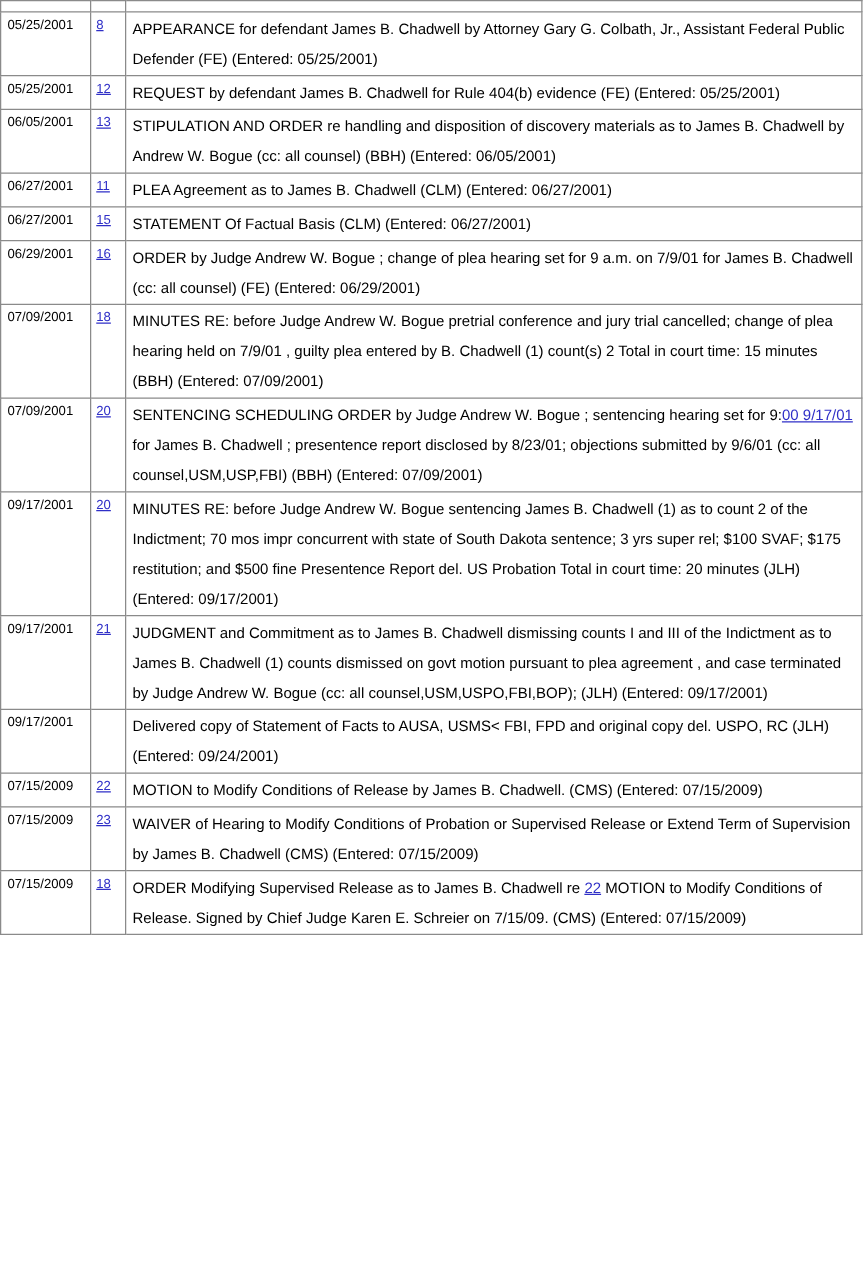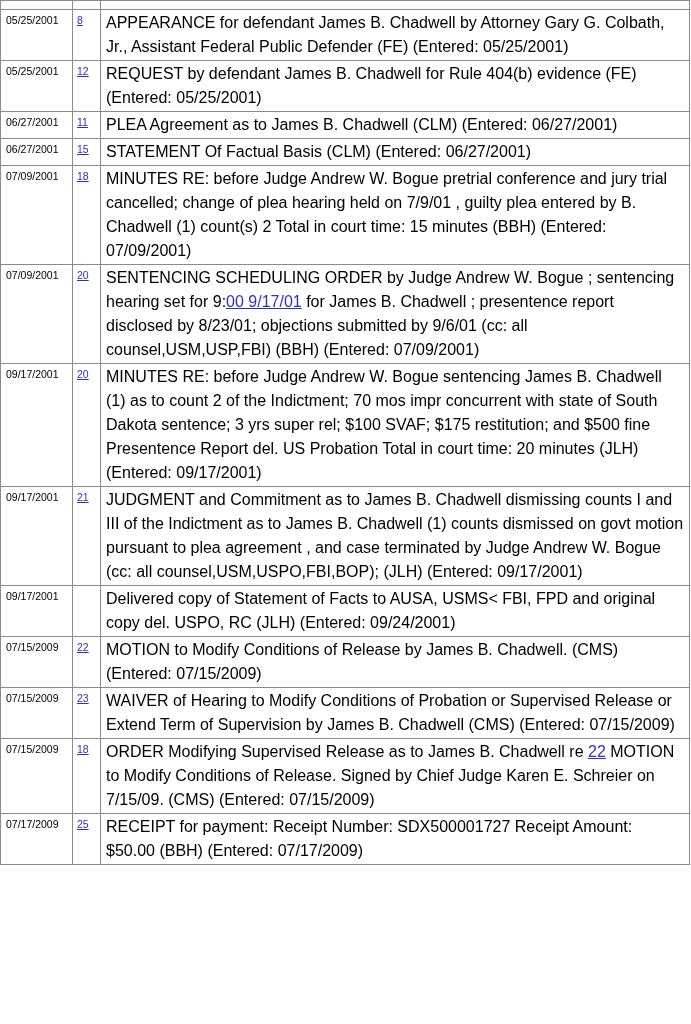--- a/index.html
+++ b/index.html
@@ -5,21 +5,21 @@
   :root { --link:#2f2fc7; --border:#8a8a8a; --ink:#000000; --paper:#ffffff; }
   html,body { margin:0; padding:0; background:var(--paper); }
   .viewport {
     position:relative; width:691px; height:1024px; overflow:hidden;
     background:var(--paper); font-family:Liberation Sans, sans-serif; color:var(--ink);
   }
   table.docket { border-collapse:collapse; table-layout:fixed; width:690px; }
   table.docket td { border:1px solid var(--border); vertical-align:top; overflow:hidden; }
   td.c-date  { width:71px; font-size:10.5px; padding:4px 2px 2px 5px; white-space:nowrap; }
   td.c-num   { width:27px; font-size:10.5px; padding:4px 2px 2px 4px; }
-  td.c-desc  { font-size:16px; line-height:24px; padding:1px 5px 1px 5px; }
+  td.c-desc  { font-size:12px; line-height:24px; padding:1px 5px 1px 5px; }
   tr.partial-row td { height:8px; padding:0; }
   a.doclink { color:var(--link); text-decoration:underline; cursor:pointer; }
 </style>
 </head>
 <body>
 
 <div class="viewport">
   <table class="docket">
     <tbody>
       <tr class="partial-row">
@@ -31,28 +31,38 @@
           <td class="c-date">05/25/2001</td>
           <td class="c-num"><a href="#" class="doclink">8</a></td>
           <td class="c-desc"><span>APPEARANCE for defendant James B. Chadwell by Attorney Gary G. Colbath, Jr., Assistant Federal Public Defender (FE) (Entered: 05/25/2001)</span></td>
         </tr>
         <tr>
           <td class="c-date">05/25/2001</td>
           <td class="c-num"><a href="#" class="doclink">12</a></td>
           <td class="c-desc"><span>REQUEST by defendant James B. Chadwell for Rule 404(b) evidence (FE) (Entered: 05/25/2001)</span></td>
         </tr>
         <tr>
+          <td class="c-date">06/05/2001</td>
+          <td class="c-num"><a href="#" class="doclink">13</a></td>
+          <td class="c-desc"><span>STIPULATION AND ORDER re handling and disposition of discovery materials as to James B. Chadwell by Andrew W. Bogue (cc: all counsel) (BBH) (Entered: 06/05/2001)</span></td>
+        </tr>
+        <tr>
           <td class="c-date">06/27/2001</td>
           <td class="c-num"><a href="#" class="doclink">11</a></td>
           <td class="c-desc"><span>PLEA Agreement as to James B. Chadwell (CLM) (Entered: 06/27/2001)</span></td>
         </tr>
         <tr>
           <td class="c-date">06/27/2001</td>
           <td class="c-num"><a href="#" class="doclink">15</a></td>
           <td class="c-desc"><span>STATEMENT Of Factual Basis (CLM) (Entered: 06/27/2001)</span></td>
+        </tr>
+        <tr>
+          <td class="c-date">06/29/2001</td>
+          <td class="c-num"><a href="#" class="doclink">16</a></td>
+          <td class="c-desc"><span>ORDER by Judge Andrew W. Bogue ; change of plea hearing set for 9 a.m. on 7/9/01 for James B. Chadwell (cc: all counsel) (FE) (Entered: 06/29/2001)</span></td>
         </tr>
         <tr>
           <td class="c-date">07/09/2001</td>
           <td class="c-num"><a href="#" class="doclink">18</a></td>
           <td class="c-desc"><span>MINUTES RE: before Judge Andrew W. Bogue pretrial conference and jury trial cancelled; change of plea hearing held on 7/9/01 , guilty plea entered by B. Chadwell (1) count(s) 2 Total in court time: 15 minutes (BBH) (Entered: 07/09/2001)</span></td>
         </tr>
         <tr>
           <td class="c-date">07/09/2001</td>
           <td class="c-num"><a href="#" class="doclink">20</a></td>
           <td class="c-desc"><span>SENTENCING SCHEDULING ORDER by Judge Andrew W. Bogue ; sentencing hearing set for 9:</span><a href="#" class="doclink">00 9/17/01</a><span> for James B. Chadwell ; presentence report disclosed by 8/23/01; objections submitted by 9/6/01 (cc: all counsel,USM,USP,FBI) (BBH) (Entered: 07/09/2001)</span></td>
@@ -80,20 +90,15 @@
         <tr>
           <td class="c-date">07/15/2009</td>
           <td class="c-num"><a href="#" class="doclink">23</a></td>
           <td class="c-desc"><span>WAIVER of Hearing to Modify Conditions of Probation or Supervised Release or Extend Term of Supervision by James B. Chadwell (CMS) (Entered: 07/15/2009)</span></td>
         </tr>
         <tr>
           <td class="c-date">07/15/2009</td>
           <td class="c-num"><a href="#" class="doclink">18</a></td>
           <td class="c-desc"><span>ORDER Modifying Supervised Release as to James B. Chadwell re </span><a href="#" class="doclink">22</a><span> MOTION to Modify Conditions of Release. Signed by Chief Judge Karen E. Schreier on 7/15/09. (CMS) (Entered: 07/15/2009)</span></td>
         </tr>
-        <tr>
-          <td class="c-date">07/17/2009</td>
-          <td class="c-num"><a href="#" class="doclink">25</a></td>
-          <td class="c-desc"><span>RECEIPT for payment: Receipt Number: SDX500001727 Receipt Amount: $50.00 (BBH) (Entered: 07/17/2009)</span></td>
-        </tr>
       </tbody>
   </table>
 </div>
 
 </body></html>

